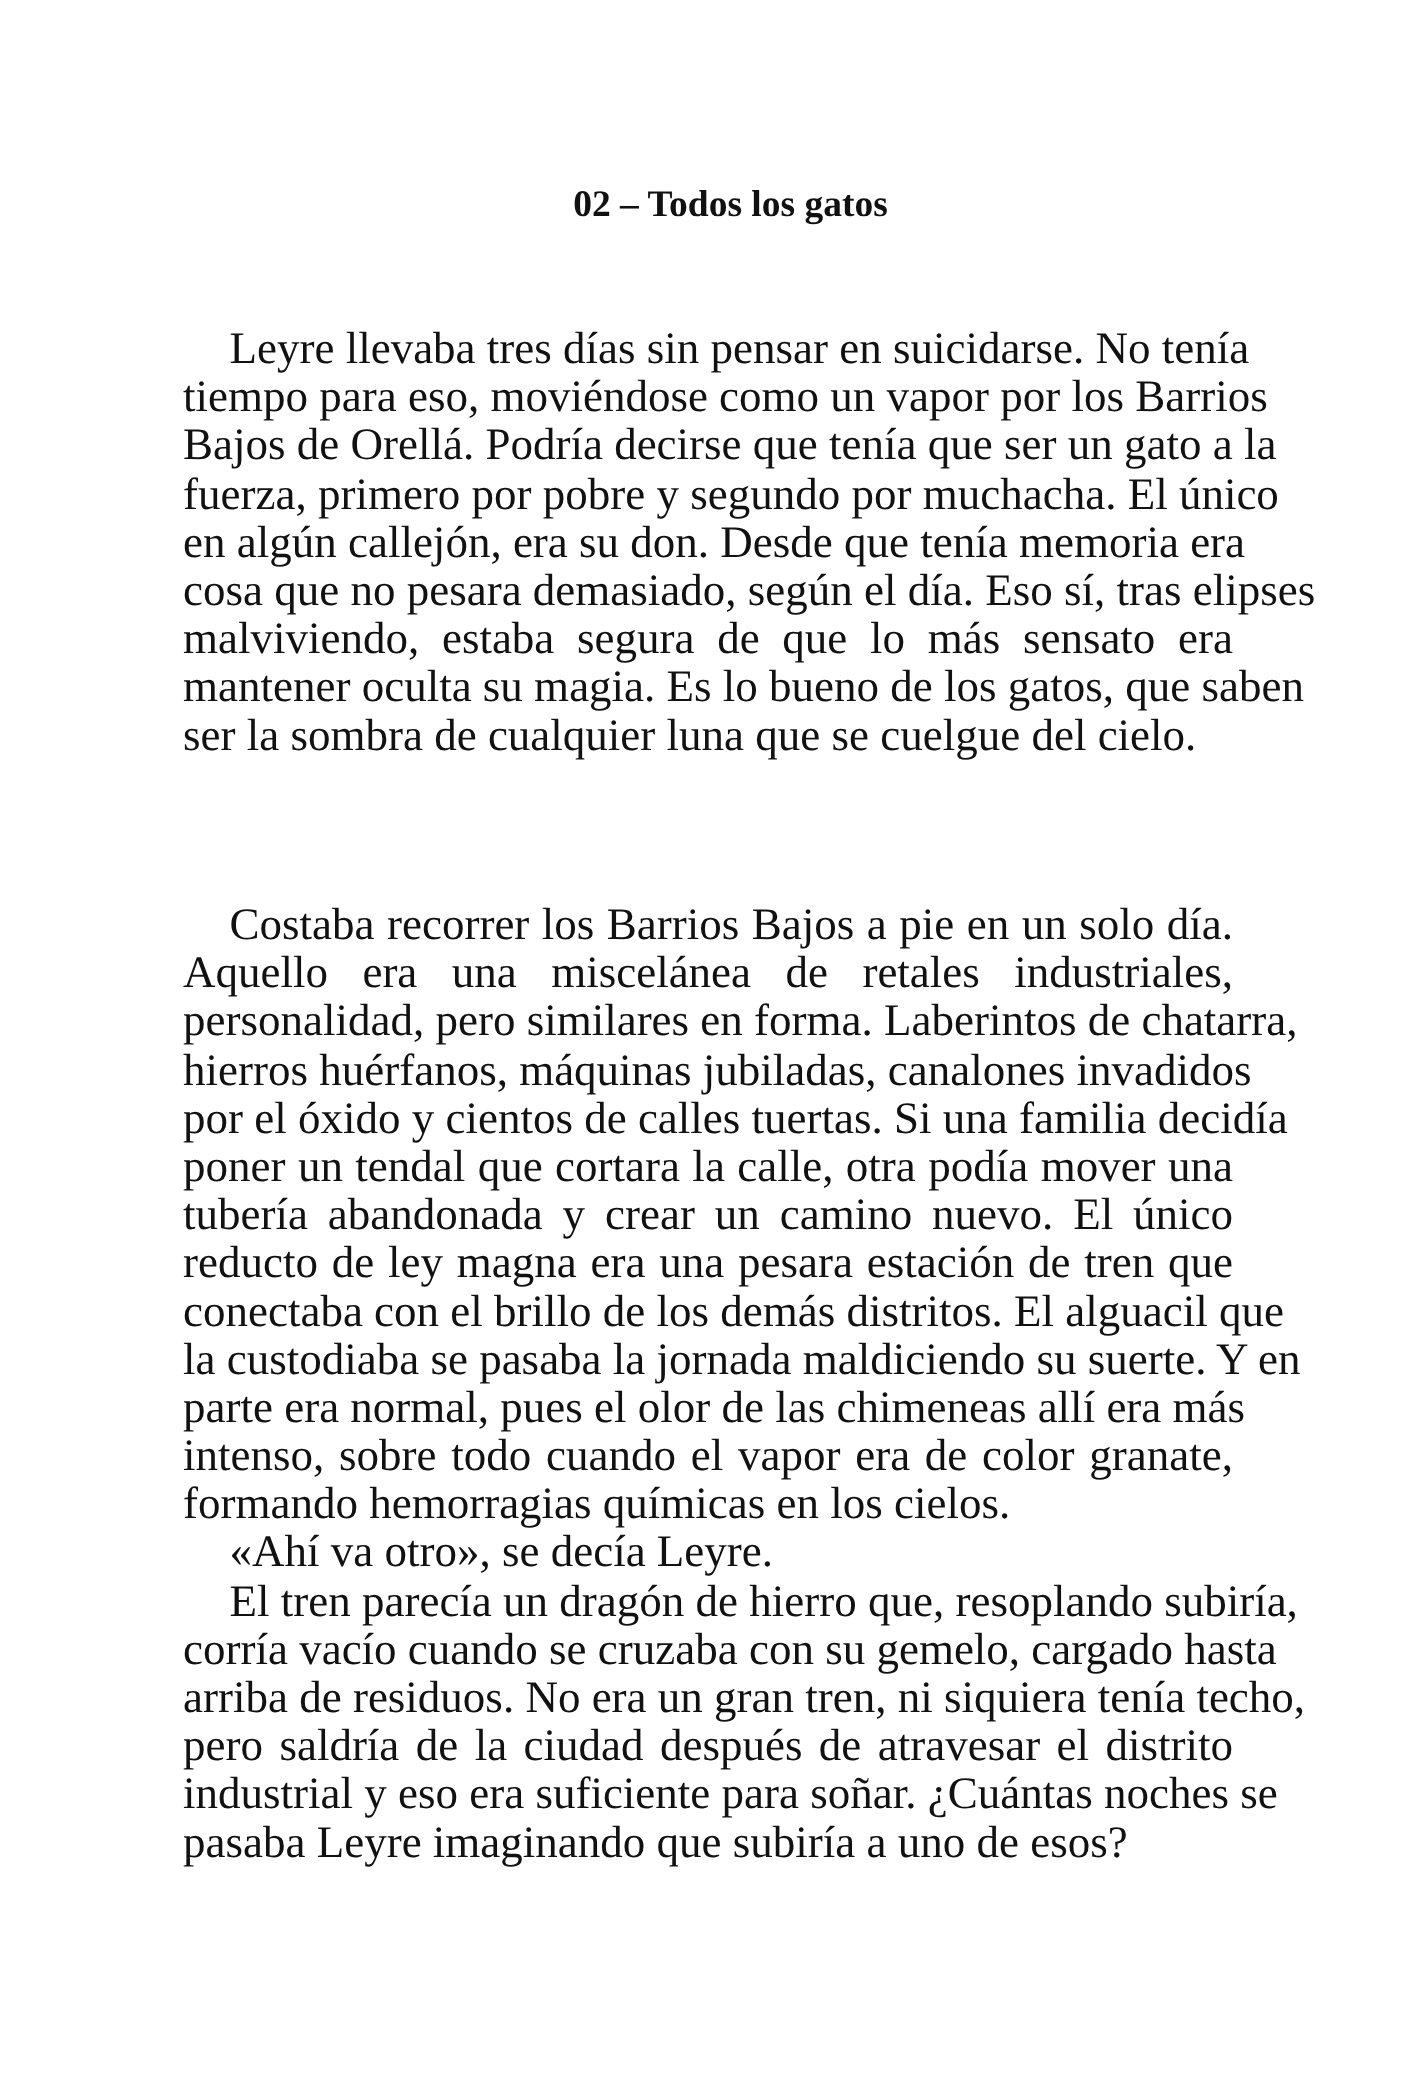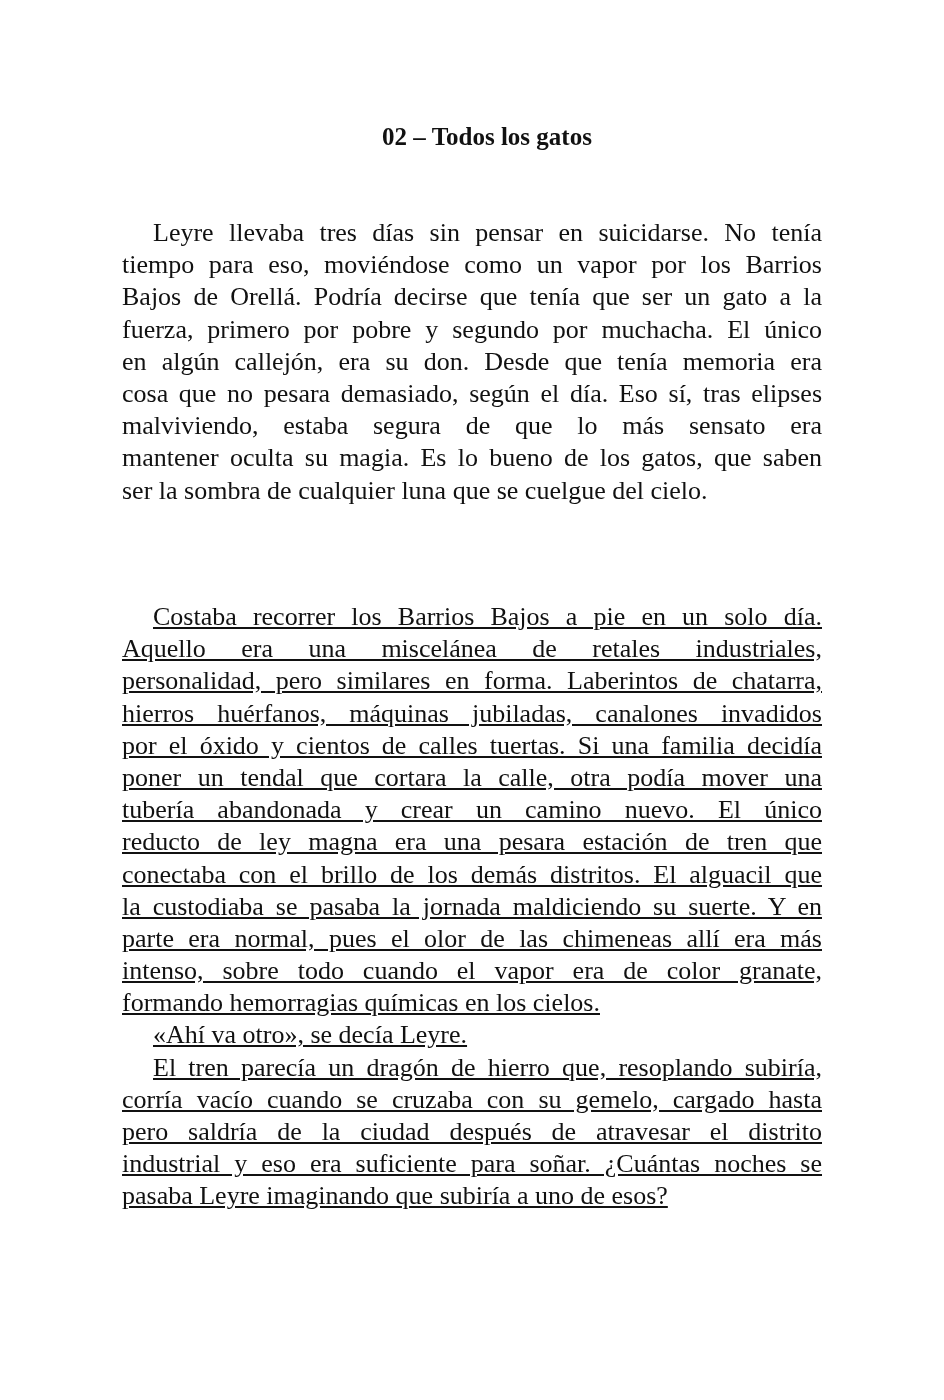--- a/index.html
+++ b/index.html
@@ -29,41 +29,41 @@
       text-align: center;
       font-weight: bold;
       font-size: 25px;
       line-height: 32px;
       margin: 0;
     }
     .body-text {
       position: absolute;
       left: 122px;
       width: 700px;
-      font-size: 26px;
+      font-size: 30px;
       line-height: 32.2px;
     }
     .para {
       margin: 0;
     }
     .line {
       display: block;
       white-space: nowrap;
       text-align: justify;
       text-align-last: justify;
       height: 32.2px;
     }
     .line.last {
       text-align-last: left;
     }
     .line.indent {
       padding-left: 31px;
     }
     #p1 { top: 217px; }
-    #p2 { top: 601px; text-decoration: underline; }
+    #p2 { top: 601px; }
   </style>
 </head>
 <body>
 
 <div class="page">
 
   <h2 class="chapter-title">02 – Todos los gatos</h2>
 
   <div class="body-text" id="p1">
     <p class="para">
@@ -94,19 +94,20 @@
       <span class="line">parte era normal, pues el olor de las chimeneas allí era más</span>
       <span class="line">intenso, sobre todo cuando el vapor era de color granate,</span>
       <span class="line last">formando hemorragias químicas en los cielos.</span>
     </p>
     <p class="para">
       <span class="line indent last">«Ahí va otro», se decía Leyre.</span>
     </p>
     <p class="para">
       <span class="line indent">El tren parecía un dragón de hierro que, resoplando subiría,</span>
       <span class="line">corría vacío cuando se cruzaba con su gemelo, cargado hasta</span>
+      <span class="line">arriba de residuos. No era un gran tren, ni siquiera tenía techo,</span>
       <span class="line">pero saldría de la ciudad después de atravesar el distrito</span>
       <span class="line">industrial y eso era suficiente para soñar. ¿Cuántas noches se</span>
       <span class="line last">pasaba Leyre imaginando que subiría a uno de esos?</span>
     </p>
   </div>
 
 </div>
 
 </body></html>

